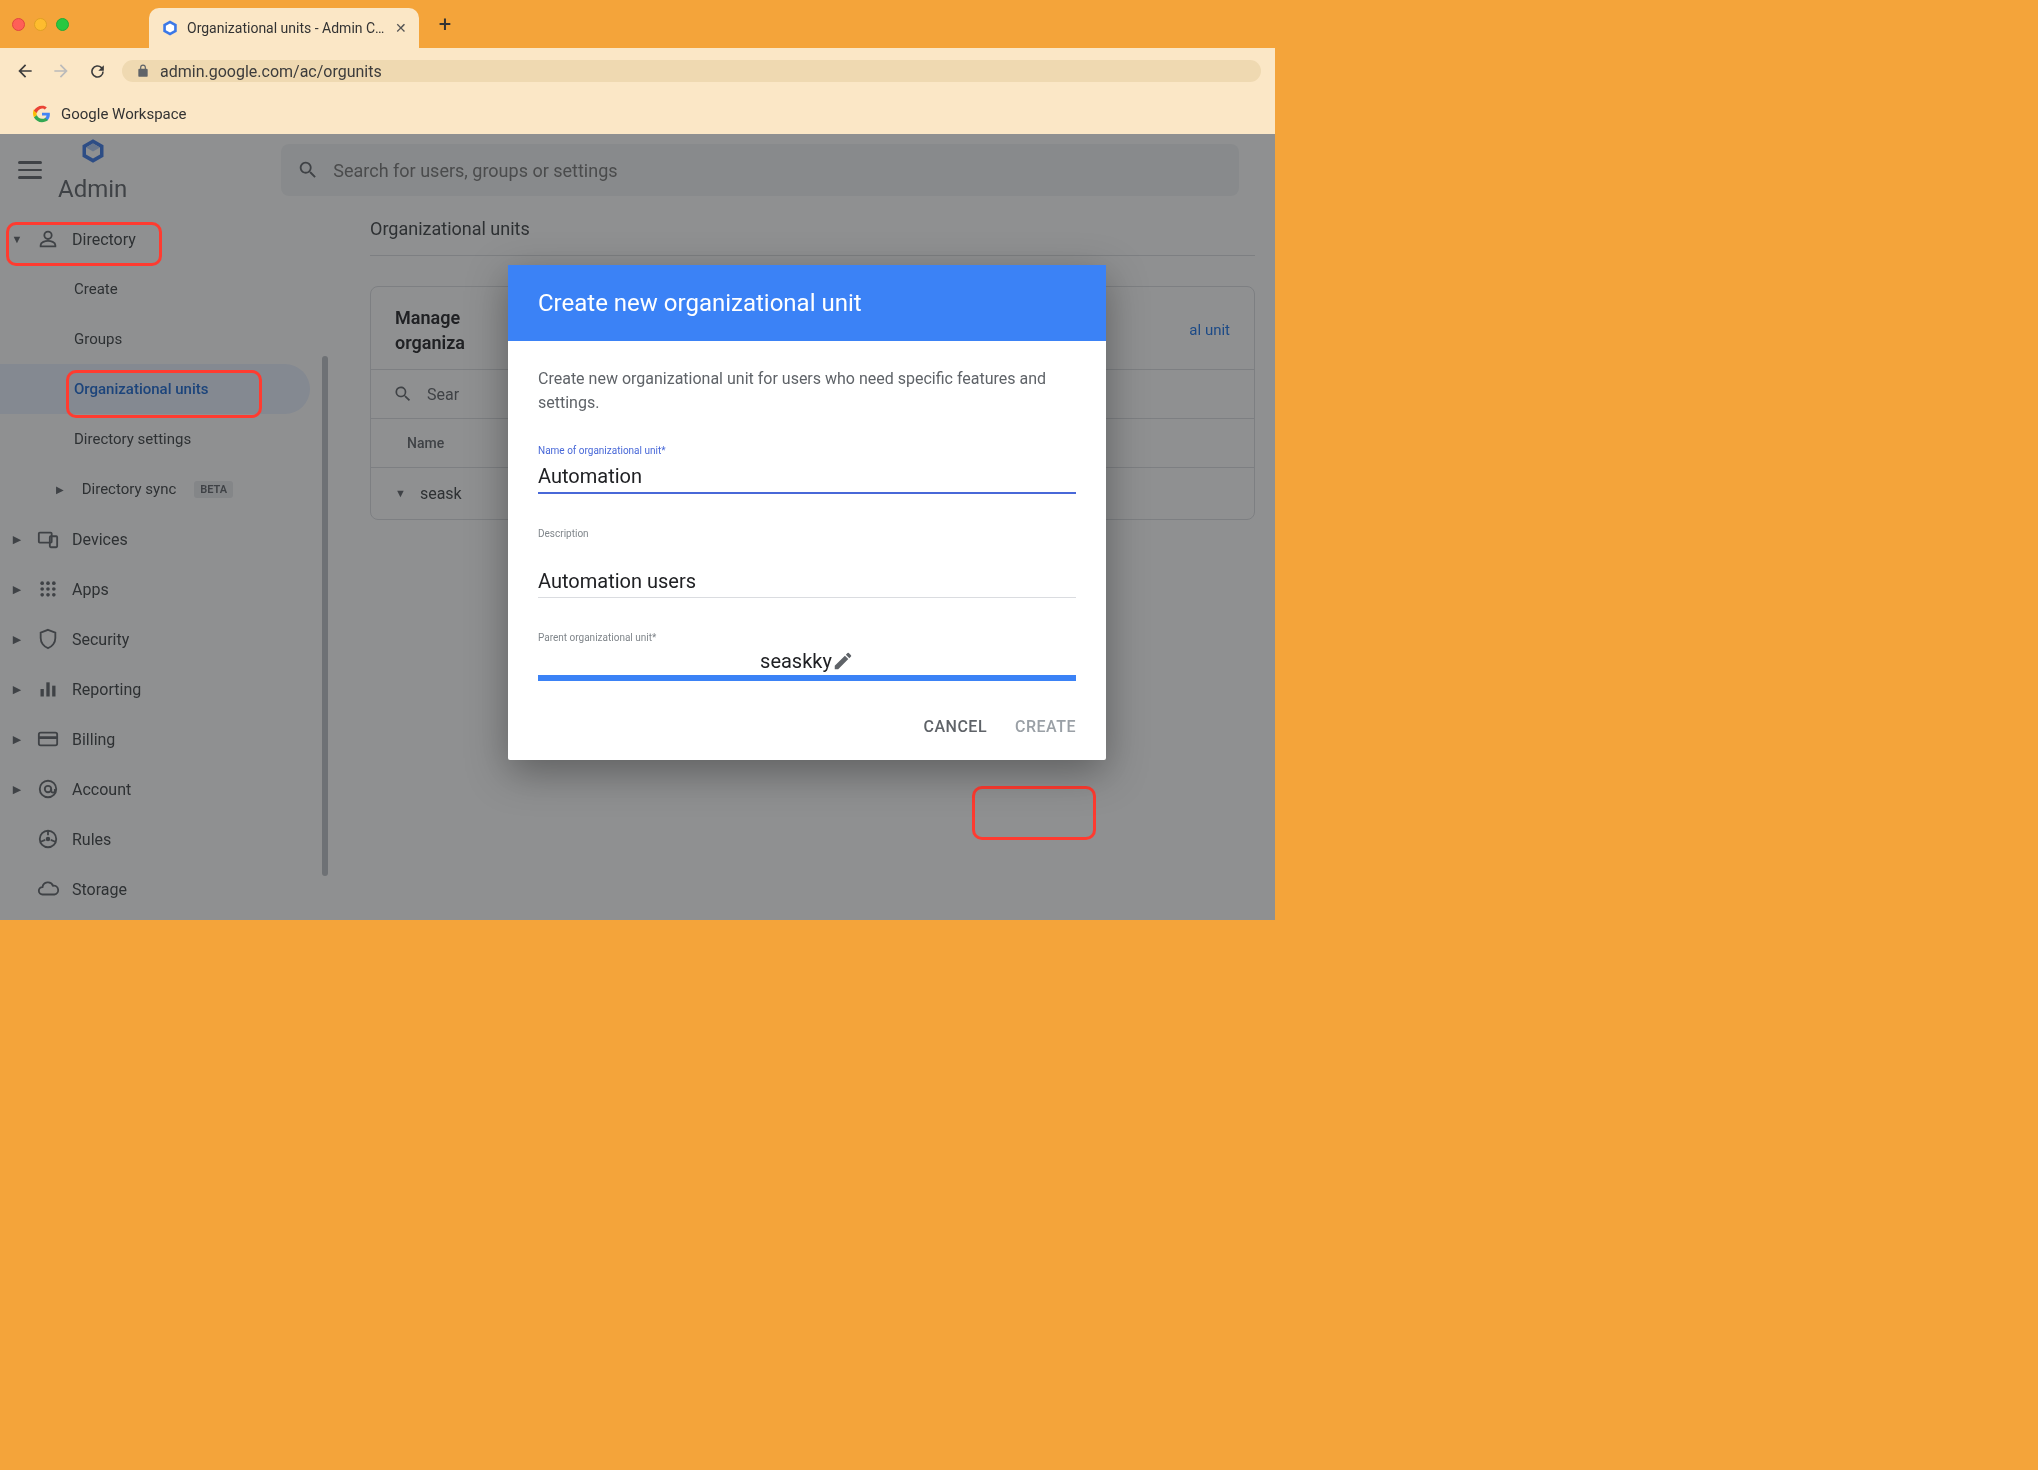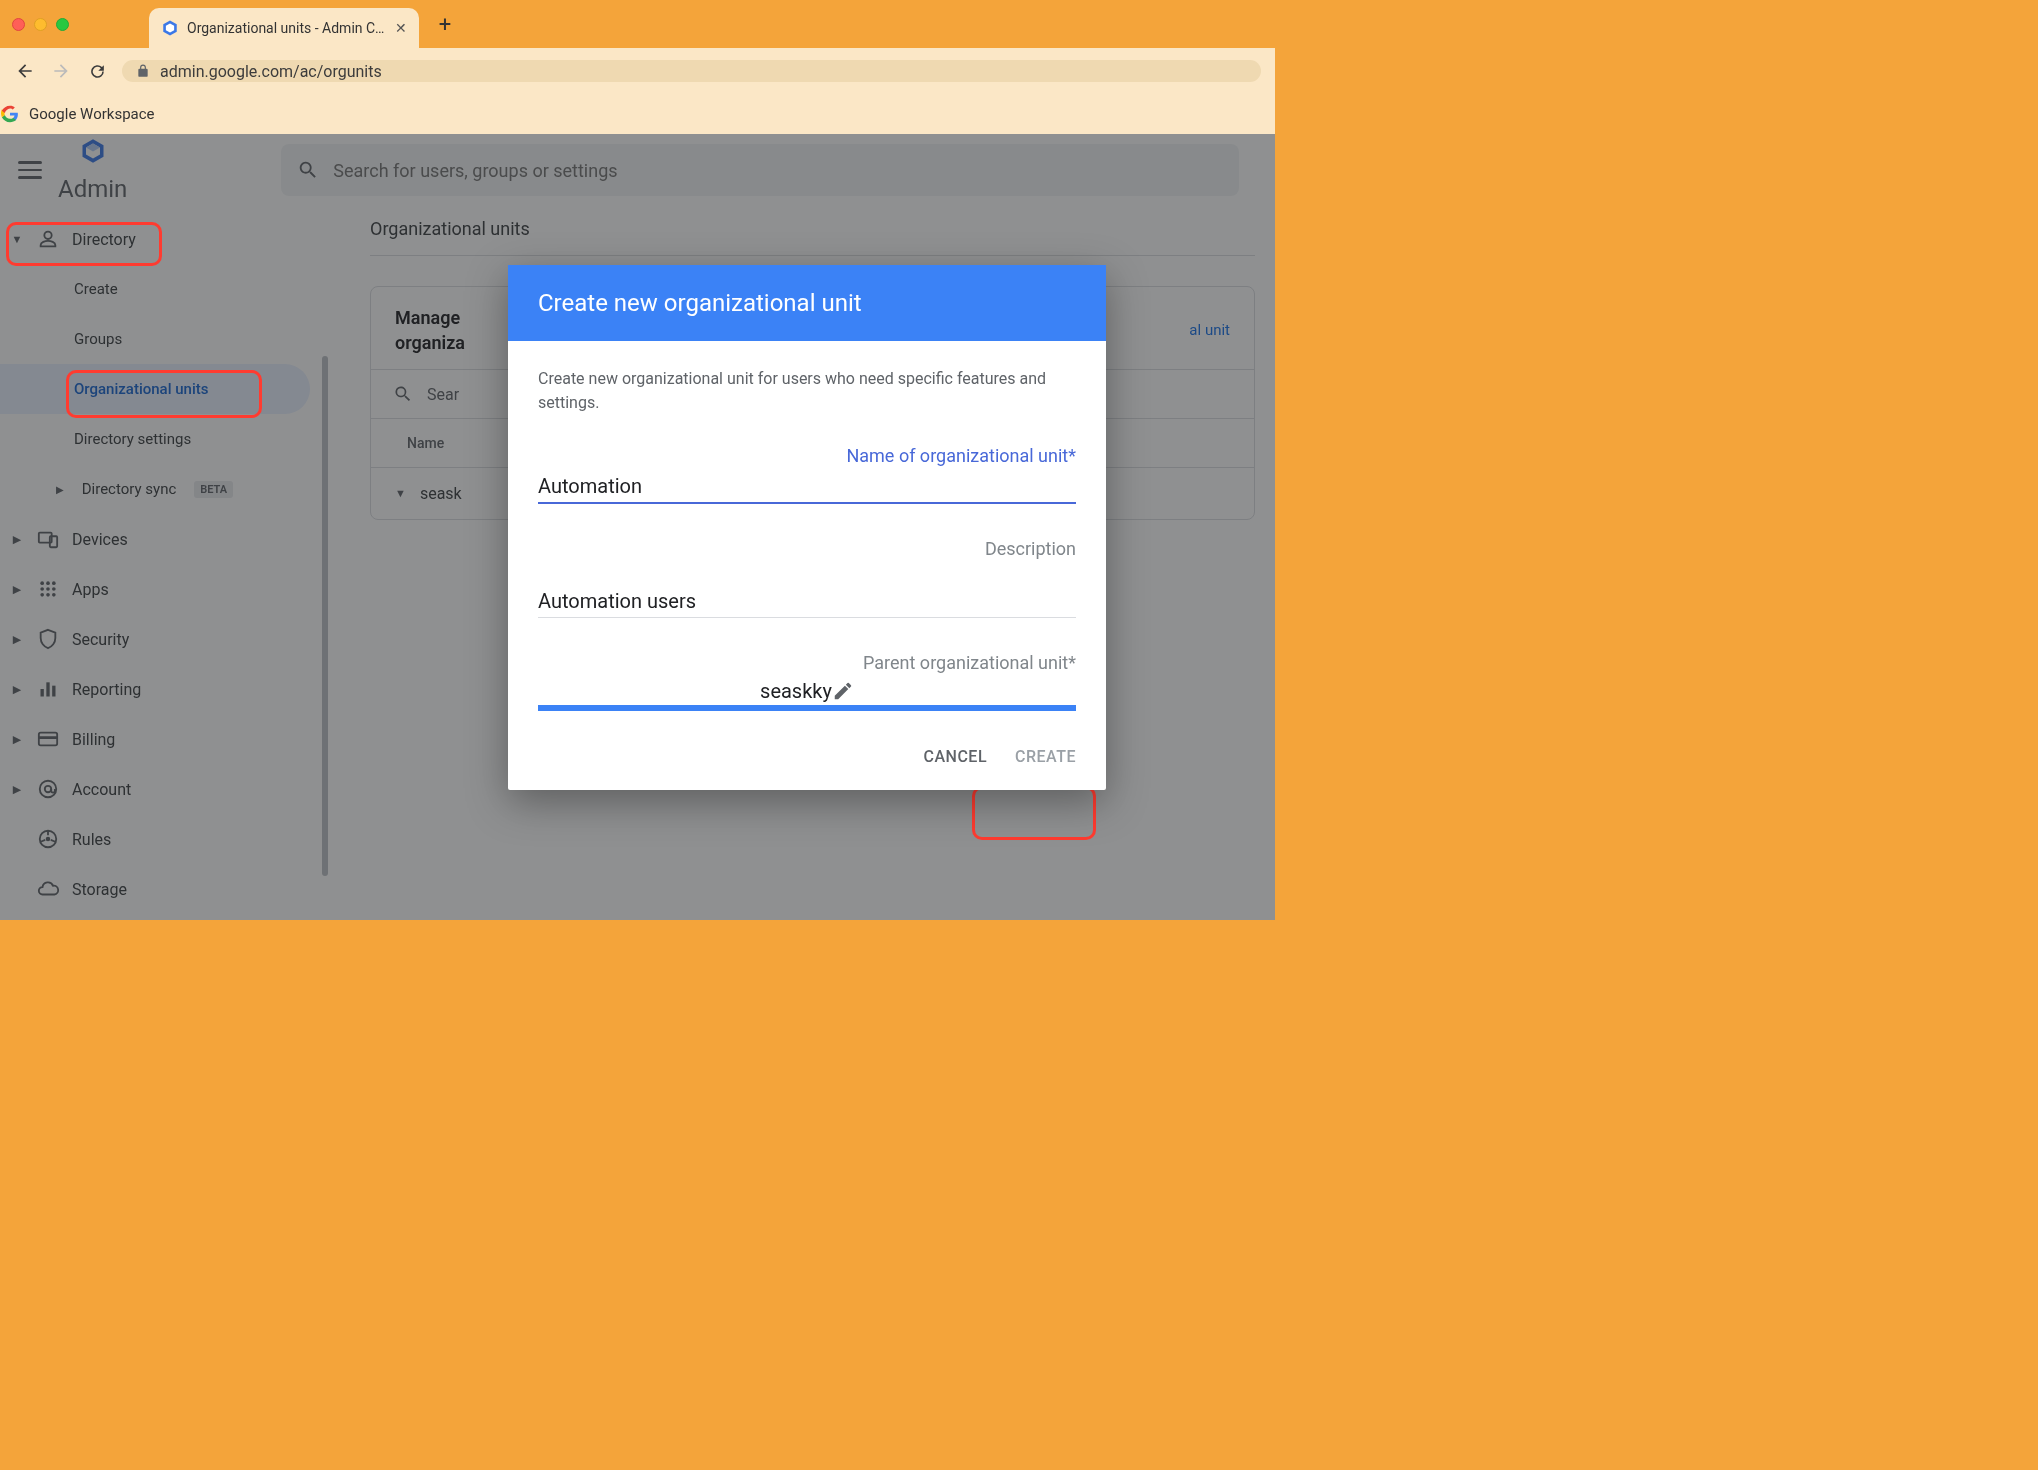--- a/index.html
+++ b/index.html
@@ -17,21 +17,21 @@
 .tab-title { font-size: 14px; color: #333; width: 200px; white-space: nowrap; overflow: hidden; }
 .tab-close { font-size: 14px; color: #555; }
 .newtab { margin-left: 20px; font-size: 22px; color: #333; }
 
 .browser-addr { background: #fbe7c6; height: 46px; display: flex; align-items: center; padding: 0 14px; gap: 14px; }
 .nav-btn { width: 22px; height: 22px; display: flex; align-items: center; justify-content: center; color: #3c3c3c; }
 .nav-btn.dim { color: #aaa; }
 .addr-bar { flex: 1; background: #efd9b1; border-radius: 20px; height: 22px; display: flex; align-items: center; padding: 0 14px; gap: 10px; font-size: 16px; color: #3c3c3c; }
 .lock { font-size: 14px; color: #5f6368; }
 
-.bookmark-bar { background: #fbe7c6; height: 40px; display: flex; align-items: center; padding: 0 1px; gap: 10px; font-size: 15px; color: #333; }
+.bookmark-bar { background: #fbe7c6; height: 40px; display: flex; align-items: center; padding: 0 33px; gap: 10px; font-size: 15px; color: #333; }
 .bm-icon { width: 18px; height: 18px; }
 
 
 .app { position: relative; background: #fff; height: calc(100% - 134px); }
 
 .app-header { height: 72px; display: flex; align-items: center; padding: 0 16px; gap: 14px; }
 .hamburger { width: 28px; height: 28px; display: flex; flex-direction: column; justify-content: center; gap: 5px; padding: 0 2px; }
 .hamburger span { height: 2.5px; background: #5f6368; border-radius: 2px; }
 .admin-logo { display: flex; align-items: center; gap: 10px; flex-direction: column; }
 .admin-logo-hex { width: 28px; height: 28px; }
@@ -75,21 +75,21 @@
 .dialog { position: absolute; z-index: 60; left: 508px; top: 265px; width: 598px; background: #fff; border-radius: 2px; box-shadow: 0 12px 40px rgba(0,0,0,0.35); }
 .dialog-head { background: #4c6ef5; background: #4868d8; color: #fff; padding: 24px 30px; font-size: 24px; font-weight: 400; }
 .dialog-head { background: #4c71e0; }
 .dialog-head { background: #4a6ad4; }
 .dialog-head { background: #4868d8; }
 .dialog-head { background: #4a6bdb; }
 .dialog-head { background: #4868d8; }
 .dialog-head { background: #4968d7; }
 .dialog-body { padding: 26px 30px 20px; }
 .dialog-desc { font-size: 16px; color: #5f6368; line-height: 1.5; margin-bottom: 30px; }
-.field-label { font-size: 18px; color: #4868d8; margin-bottom: 6px; text-align: right; }
+.field-label { font-size: 10px; color: #4868d8; margin-bottom: 6px; }
 .field-label.gray { color: #80868b; }
 .field-input { width: 100%; border: none; border-bottom: 2px solid #4868d8; font-size: 20px; padding: 2px 0 4px; outline: none; color: #202124; }
 .field-input.plain { border-bottom: 1px solid #dadce0; }
 .field-block { margin-bottom: 34px; }
 .parent-row { display: flex; justify-content: center; align-items: center; border-bottom: 6px solid #3b82f6; padding-bottom: 2px; }
 .parent-val { font-size: 20px; color: #202124; }
 .pencil { color: #5f6368; }
 .dialog-actions { display: flex; justify-content: flex-end; gap: 28px; padding: 6px 30px 24px; }
 .btn-flat { font-size: 16px; font-weight: 500; letter-spacing: 0.5px; color: #5f6368; background: none; border: none; cursor: pointer; }
 .btn-flat.gray { color: #9aa0a6; }

